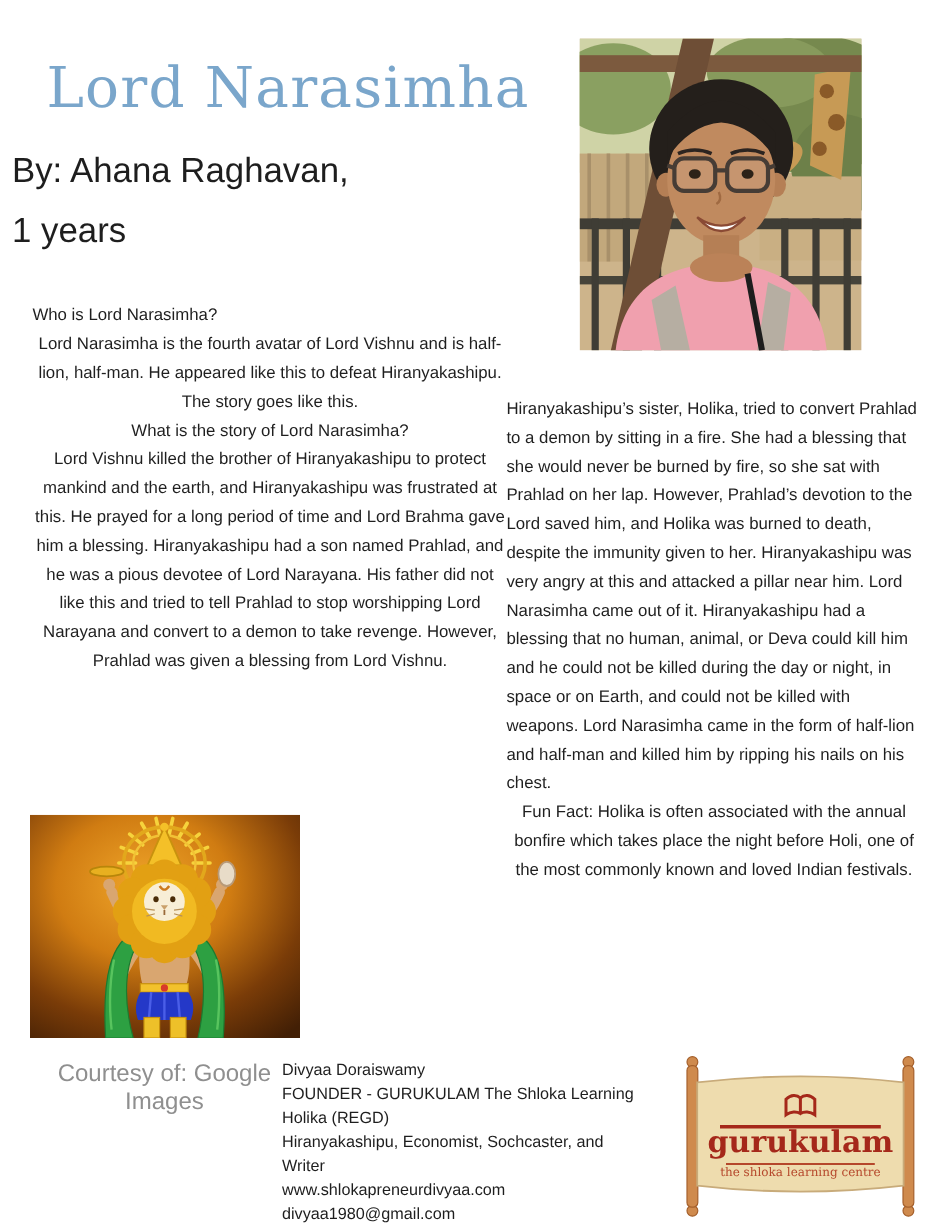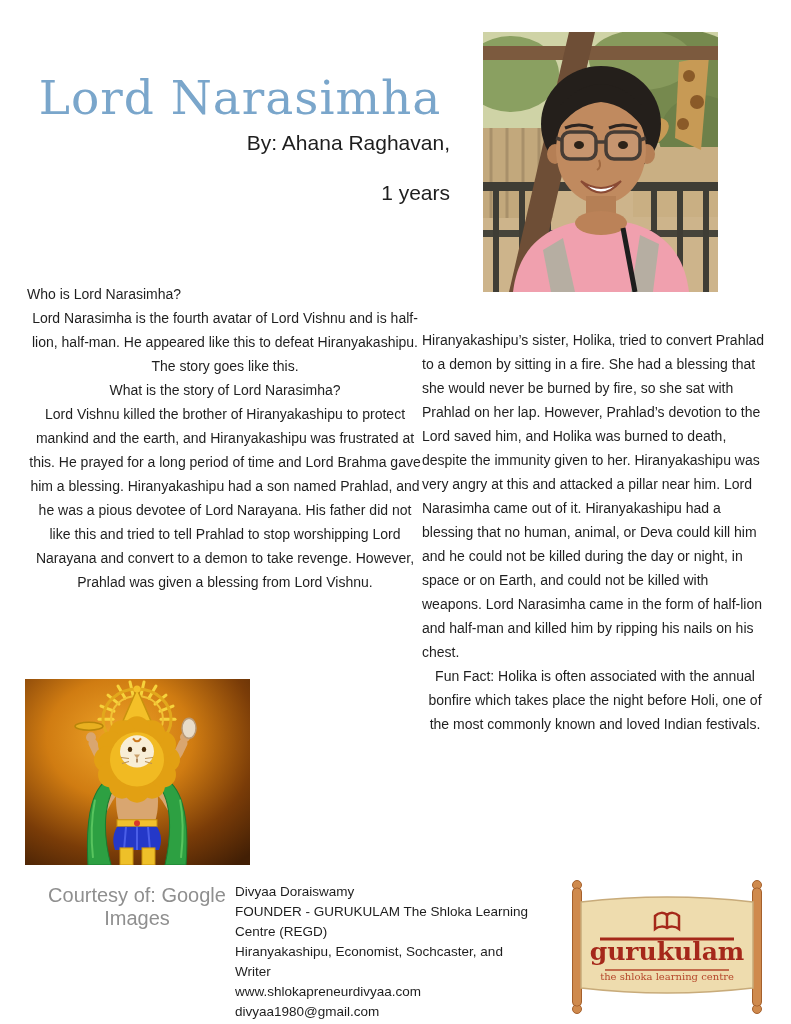--- a/index.html
+++ b/index.html
@@ -4,28 +4,28 @@
 <title>Lord Narasimha</title>
 <style>
   html,body { margin:0; padding:0; background:#ffffff; }
   #page {
     position:relative; width:791px; height:1024px; background:#ffffff;
     overflow:hidden; font-family:"Liberation Sans", sans-serif; color:#1f1f1f;
   }
   .doc-title {
     position:absolute; left:20px; top:46px; width:440px; text-align:center;
     font-family:"DejaVu Serif","Liberation Serif",serif; font-size:47px;
-    color:#7aa6cb; letter-spacing:1px; font-weight:500;margin-top:24px;
+    color:#7aa6cb; letter-spacing:1px; font-weight:500;
   }
   .byline {
-    position:absolute; left:10px; top:118px; width:440px; text-align:right;
-    font-size:21px; line-height:50px; color:#1e1e1e;
+    position:absolute; left:10px; top:118px; width:440px; text-align:left;
+    font-size:29px; line-height:50px; color:#1e1e1e;
   }
   .body-text { font-size:14px; line-height:24px; color:#1f1f1f; }
-  .col-left  { position:absolute; left:27px;  top:250px; width:396px;margin-top:32px; }
+  .col-left  { position:absolute; left:27px;  top:250px; width:396px; }
   .col-right { position:absolute; left:422px; top:328px; width:346px; }
   .col-left > * + *, .col-right > * + * { margin-top:24px;text-align:center; }
   .para { margin:0; }
   .photo-frame     { position:absolute; left:483px; top:32px;  width:235px; height:260px; }
   .narasimha-frame { position:absolute; left:25px;  top:679px; width:225px; height:186px; }
   .credit {
     position:absolute; left:22px; top:884px; width:230px; text-align:center;
     font-size:20px; color:#8f8f8f;
   }
   .footer-block {
@@ -223,21 +223,21 @@
         <path d="M104,79 L96,78 M104,82 L97,84 M120,79 L128,78 M120,82 L127,84" stroke="#b89058" stroke-width="1"></path>
       </g>
     </svg>
   </div>
 
   <div class="credit">Courtesy of: Google Images</div>
 
   <div class="footer-block">
     <div>Divyaa Doraiswamy</div>
     <div>FOUNDER - GURUKULAM The Shloka Learning</div>
-    <div>Centre (REGD)</div>
+    <div>Holika (REGD)</div>
     <div>Hiranyakashipu, Economist, Sochcaster, and</div>
     <div>Writer</div>
     <div>www.shlokapreneurdivyaa.com</div>
     <div>divyaa1980@gmail.com</div>
   </div>
 
   <div class="logo-frame">
     <svg viewBox="0 0 198 142" preserveAspectRatio="none">
 
       <g fill="#cf8a4d" stroke="#a5602c" stroke-width="1">

